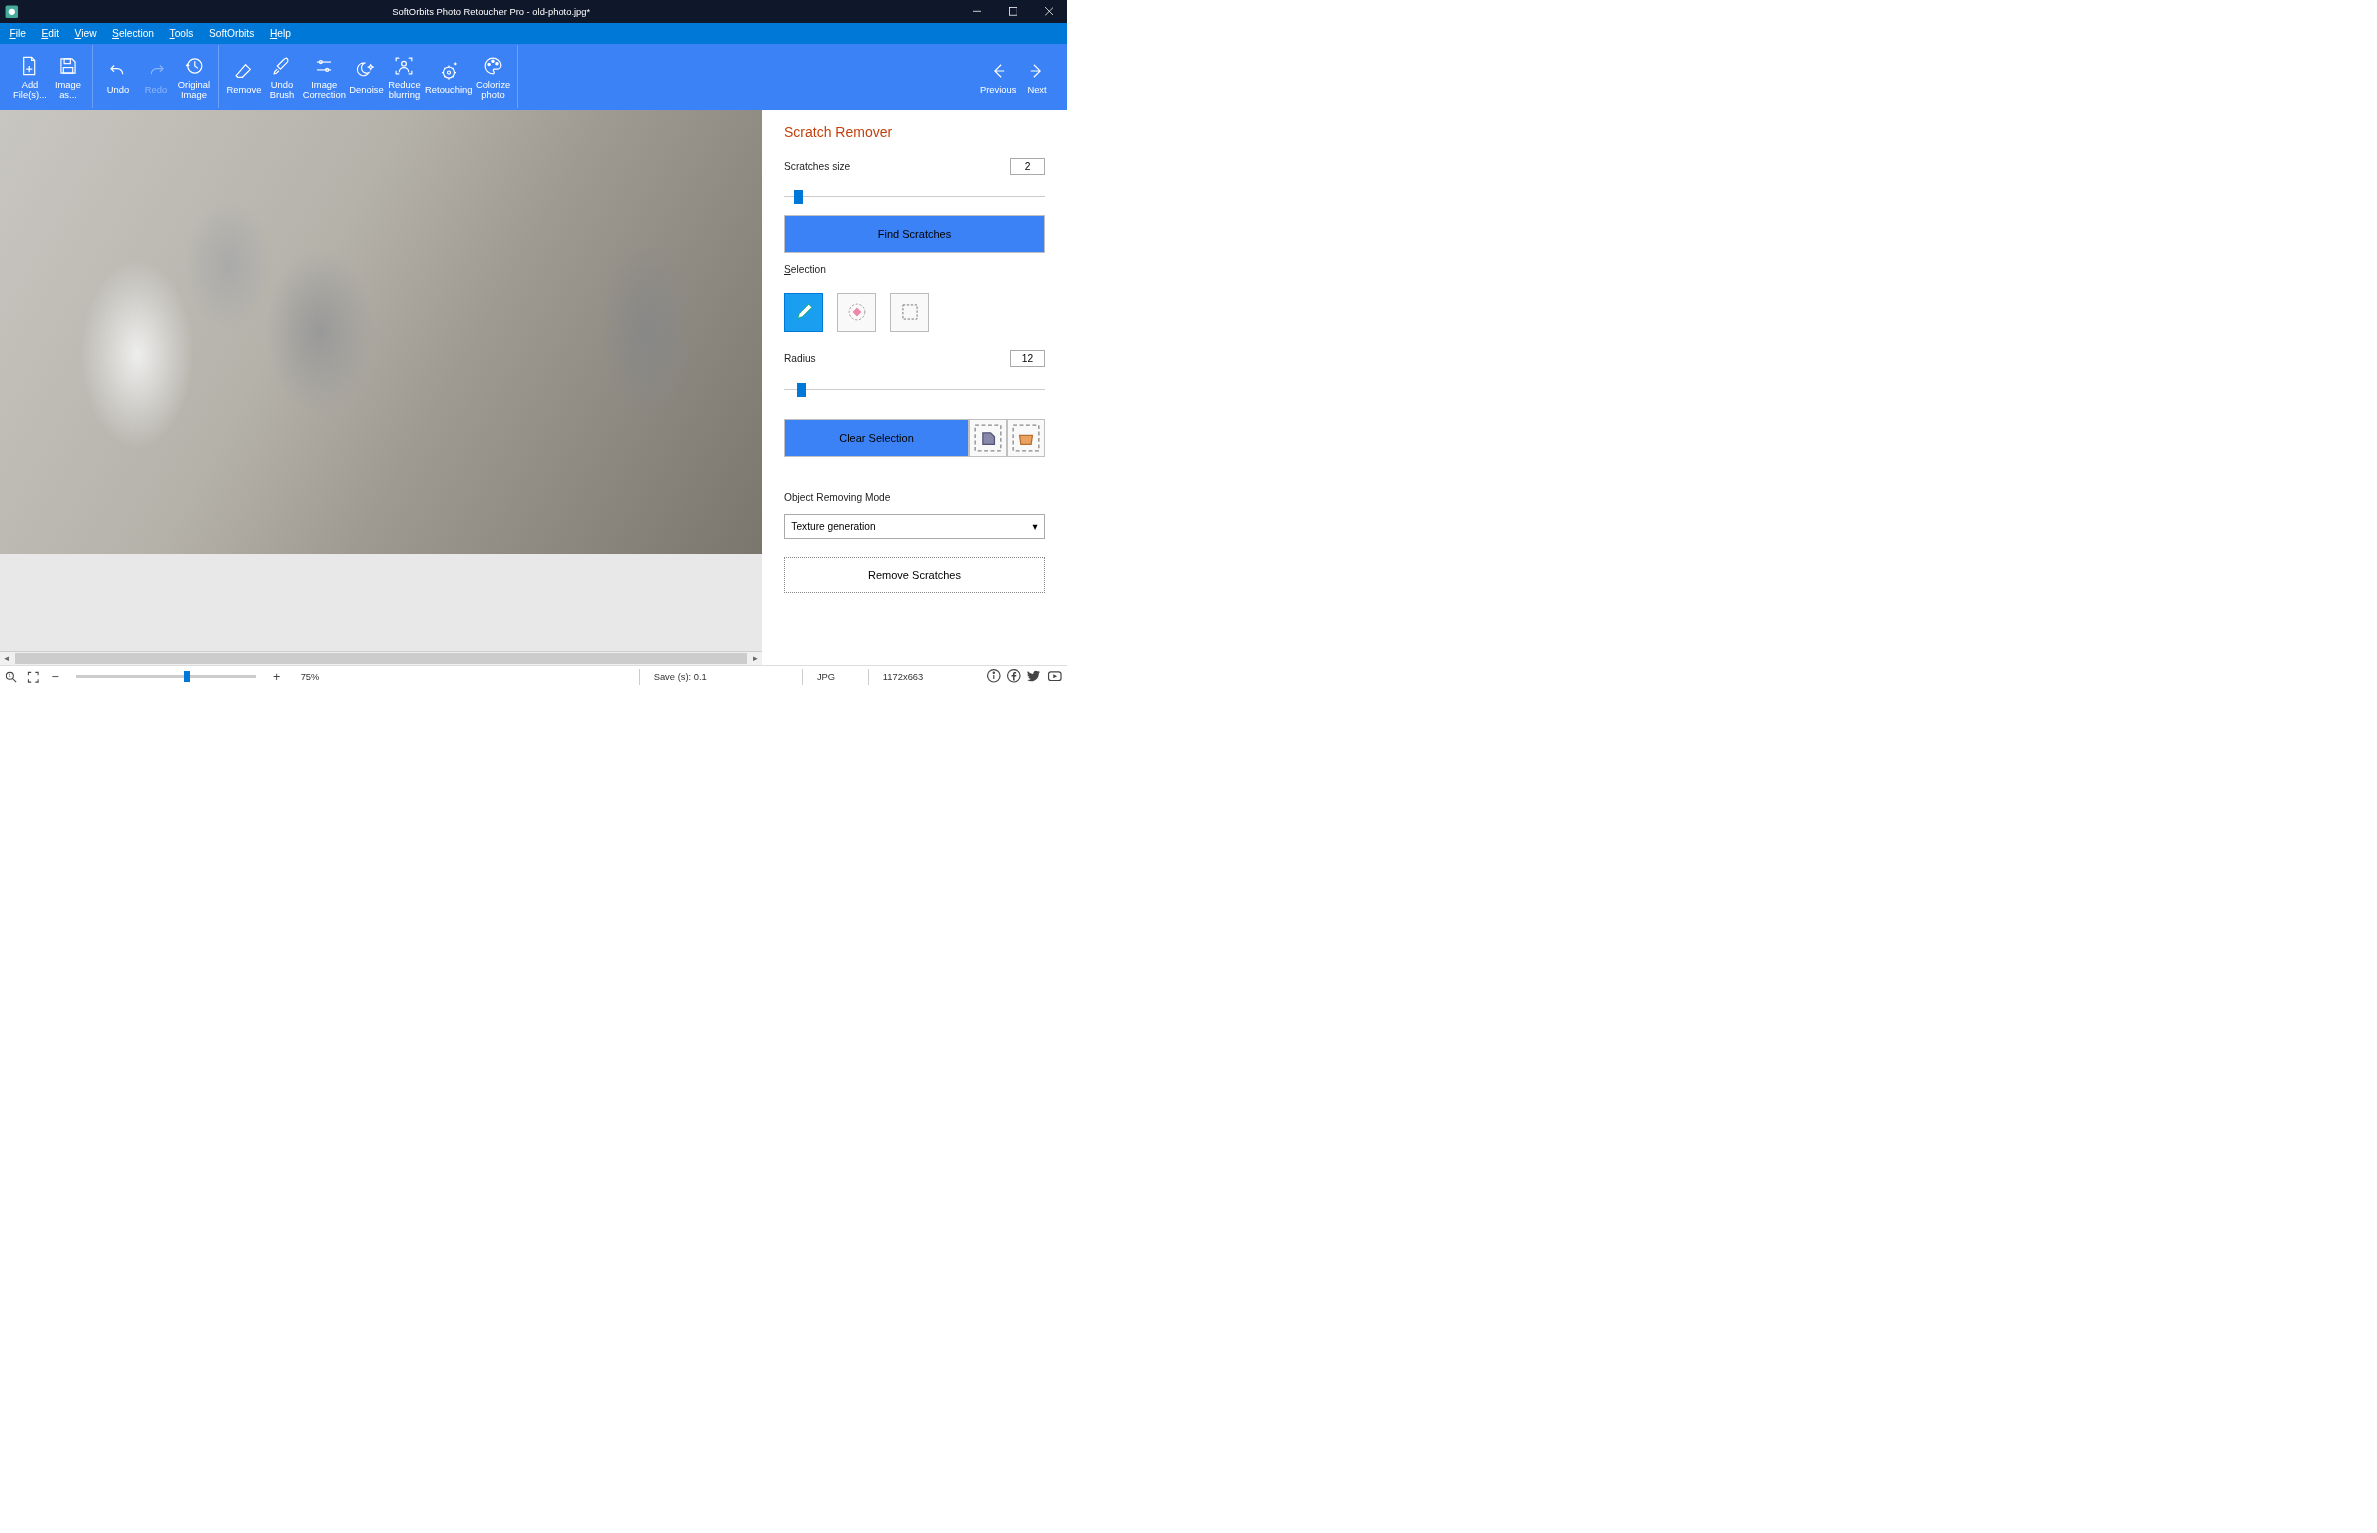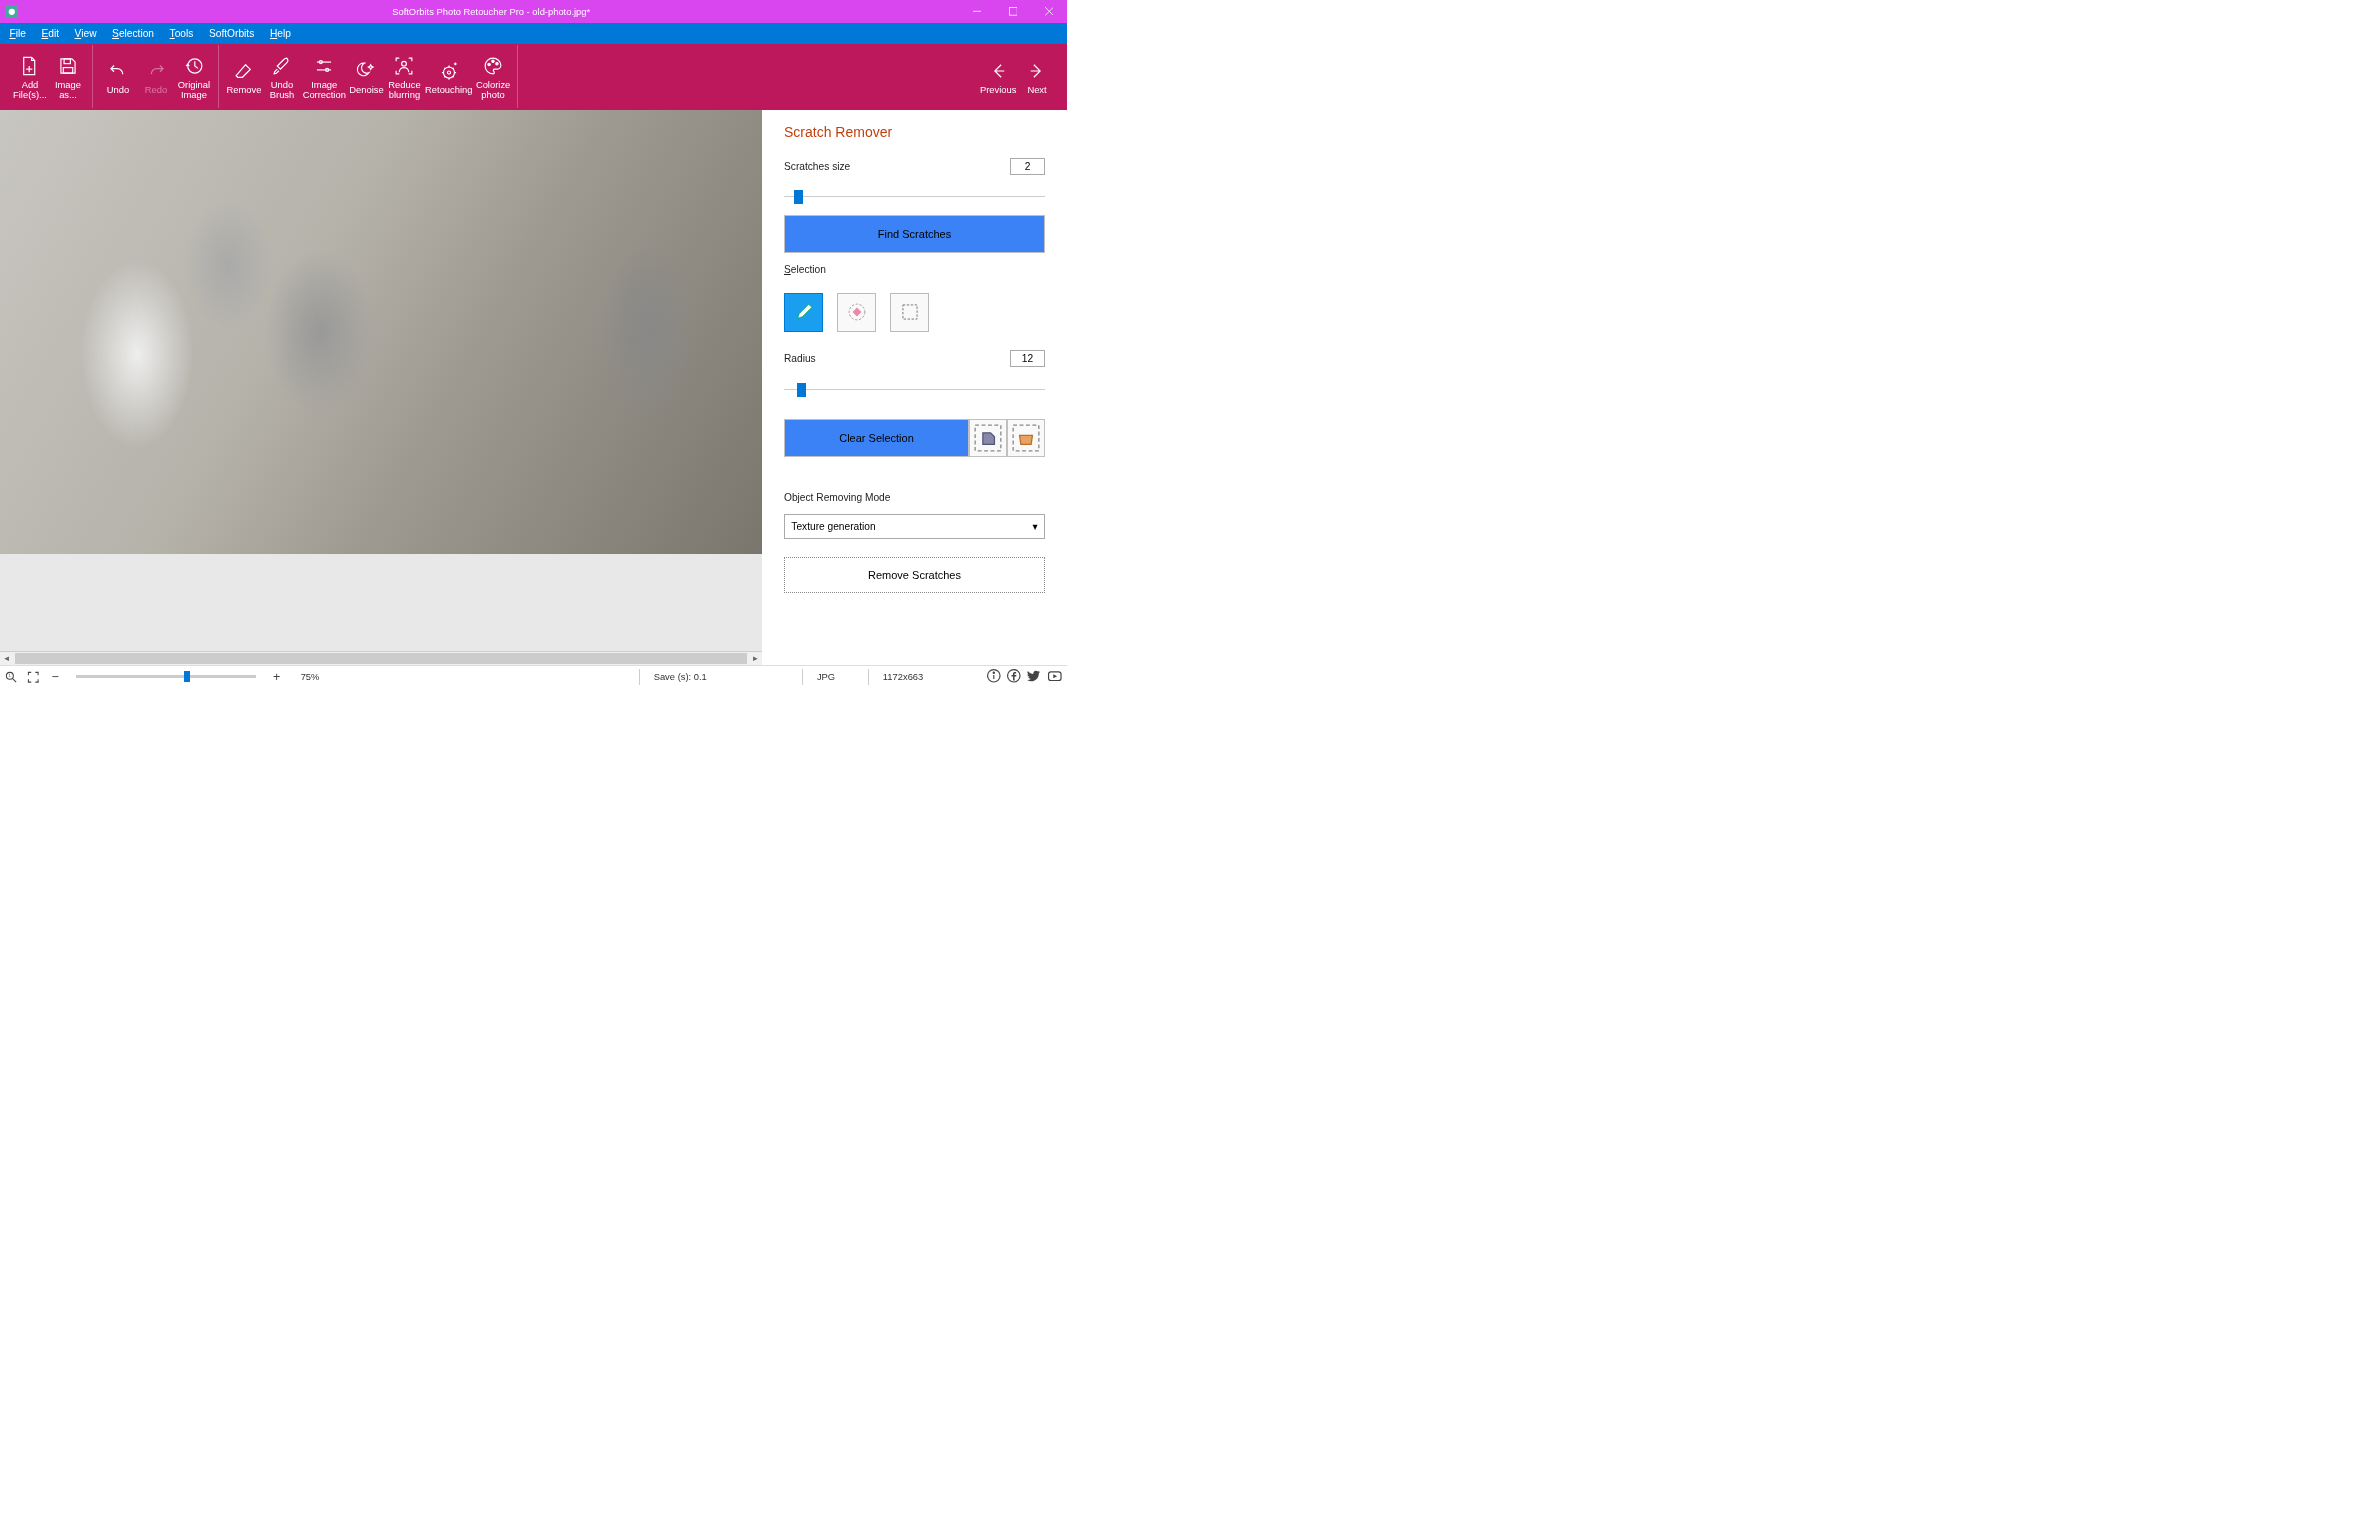--- a/index.html
+++ b/index.html
@@ -1,29 +1,29 @@
 <!DOCTYPE html>
 <html style="font-size:12.5px"><head>
 <meta charset="utf-8">
 <style>
 * { box-sizing: border-box; margin: 0; padding: 0; font-family: 'Segoe UI', Arial, sans-serif; }
 body { width: 1067px; height: 688px; background: #fff; display: flex; flex-direction: column; overflow: hidden; font-size: 10.2px; }
 
-.titlebar { background: #d946ef; height: 23.4px; display: flex; align-items: center; color: #fff; }
+.titlebar { background: #0f172a; height: 23.4px; display: flex; align-items: center; color: #fff; }
 .titlebar-icon { width: 15.6px; height: 15.6px; margin: 0 3.9px; }
 .titlebar-title { flex: 1; text-align: center; font-size: 9.4px; }
 .titlebar-buttons { display: flex; }
 .titlebar-btn { width: 36px; height: 23.4px; display: flex; align-items: center; justify-content: center; color: #fff; }
 .titlebar-btn svg { width: 8.6px; height: 8.6px; }
 
 .menubar { background: #0078d7; height: 20.3px; display: flex; align-items: center; padding-left: 9.4px; gap: 15.6px; }
 .menubar-item { color: #fff; font-size: 10.2px; text-decoration: underline; text-decoration-color: transparent; cursor: default; }
 .menubar-item .ul { text-decoration: underline; }
 
-.toolbar { background: #be185d; height: 66px; display: flex; align-items: center; padding: 3.1px 6.3px; gap: 1.6px; }
+.toolbar { background: #3b82f6; height: 66px; display: flex; align-items: center; padding: 3.1px 6.3px; gap: 1.6px; }
 .tool-group { display: flex; gap: 0; border-right: 0.8px solid rgba(255,255,255,0.25); padding: 0 4.7px; height: 63px; align-items: center; }
 .tool-group.last { border-right: none; }
 .tool-btn { display: flex; flex-direction: column; align-items: center; justify-content: flex-start; color: #fff; min-width: 38px; padding: 3.1px 1.6px; cursor: default; text-align: center; }
 .tool-btn.disabled { opacity: 0.4; align-items: center; }
 .tool-icon { height: 25px; display:flex; align-items:center; justify-content:center; }
 .tool-icon svg { width: 22px; height: 22px; stroke: #fff; fill: none; stroke-width: 1.5; }
 .tool-label { font-size: 9.4px; line-height: 10.2px; margin-top: 1.6px; white-space: pre-line; }
 
 .main { flex: 1; display: flex; min-height: 0; }
 .canvas-area { flex: 1; display: flex; flex-direction: column; background: #f0f0f0; min-width: 0; }

